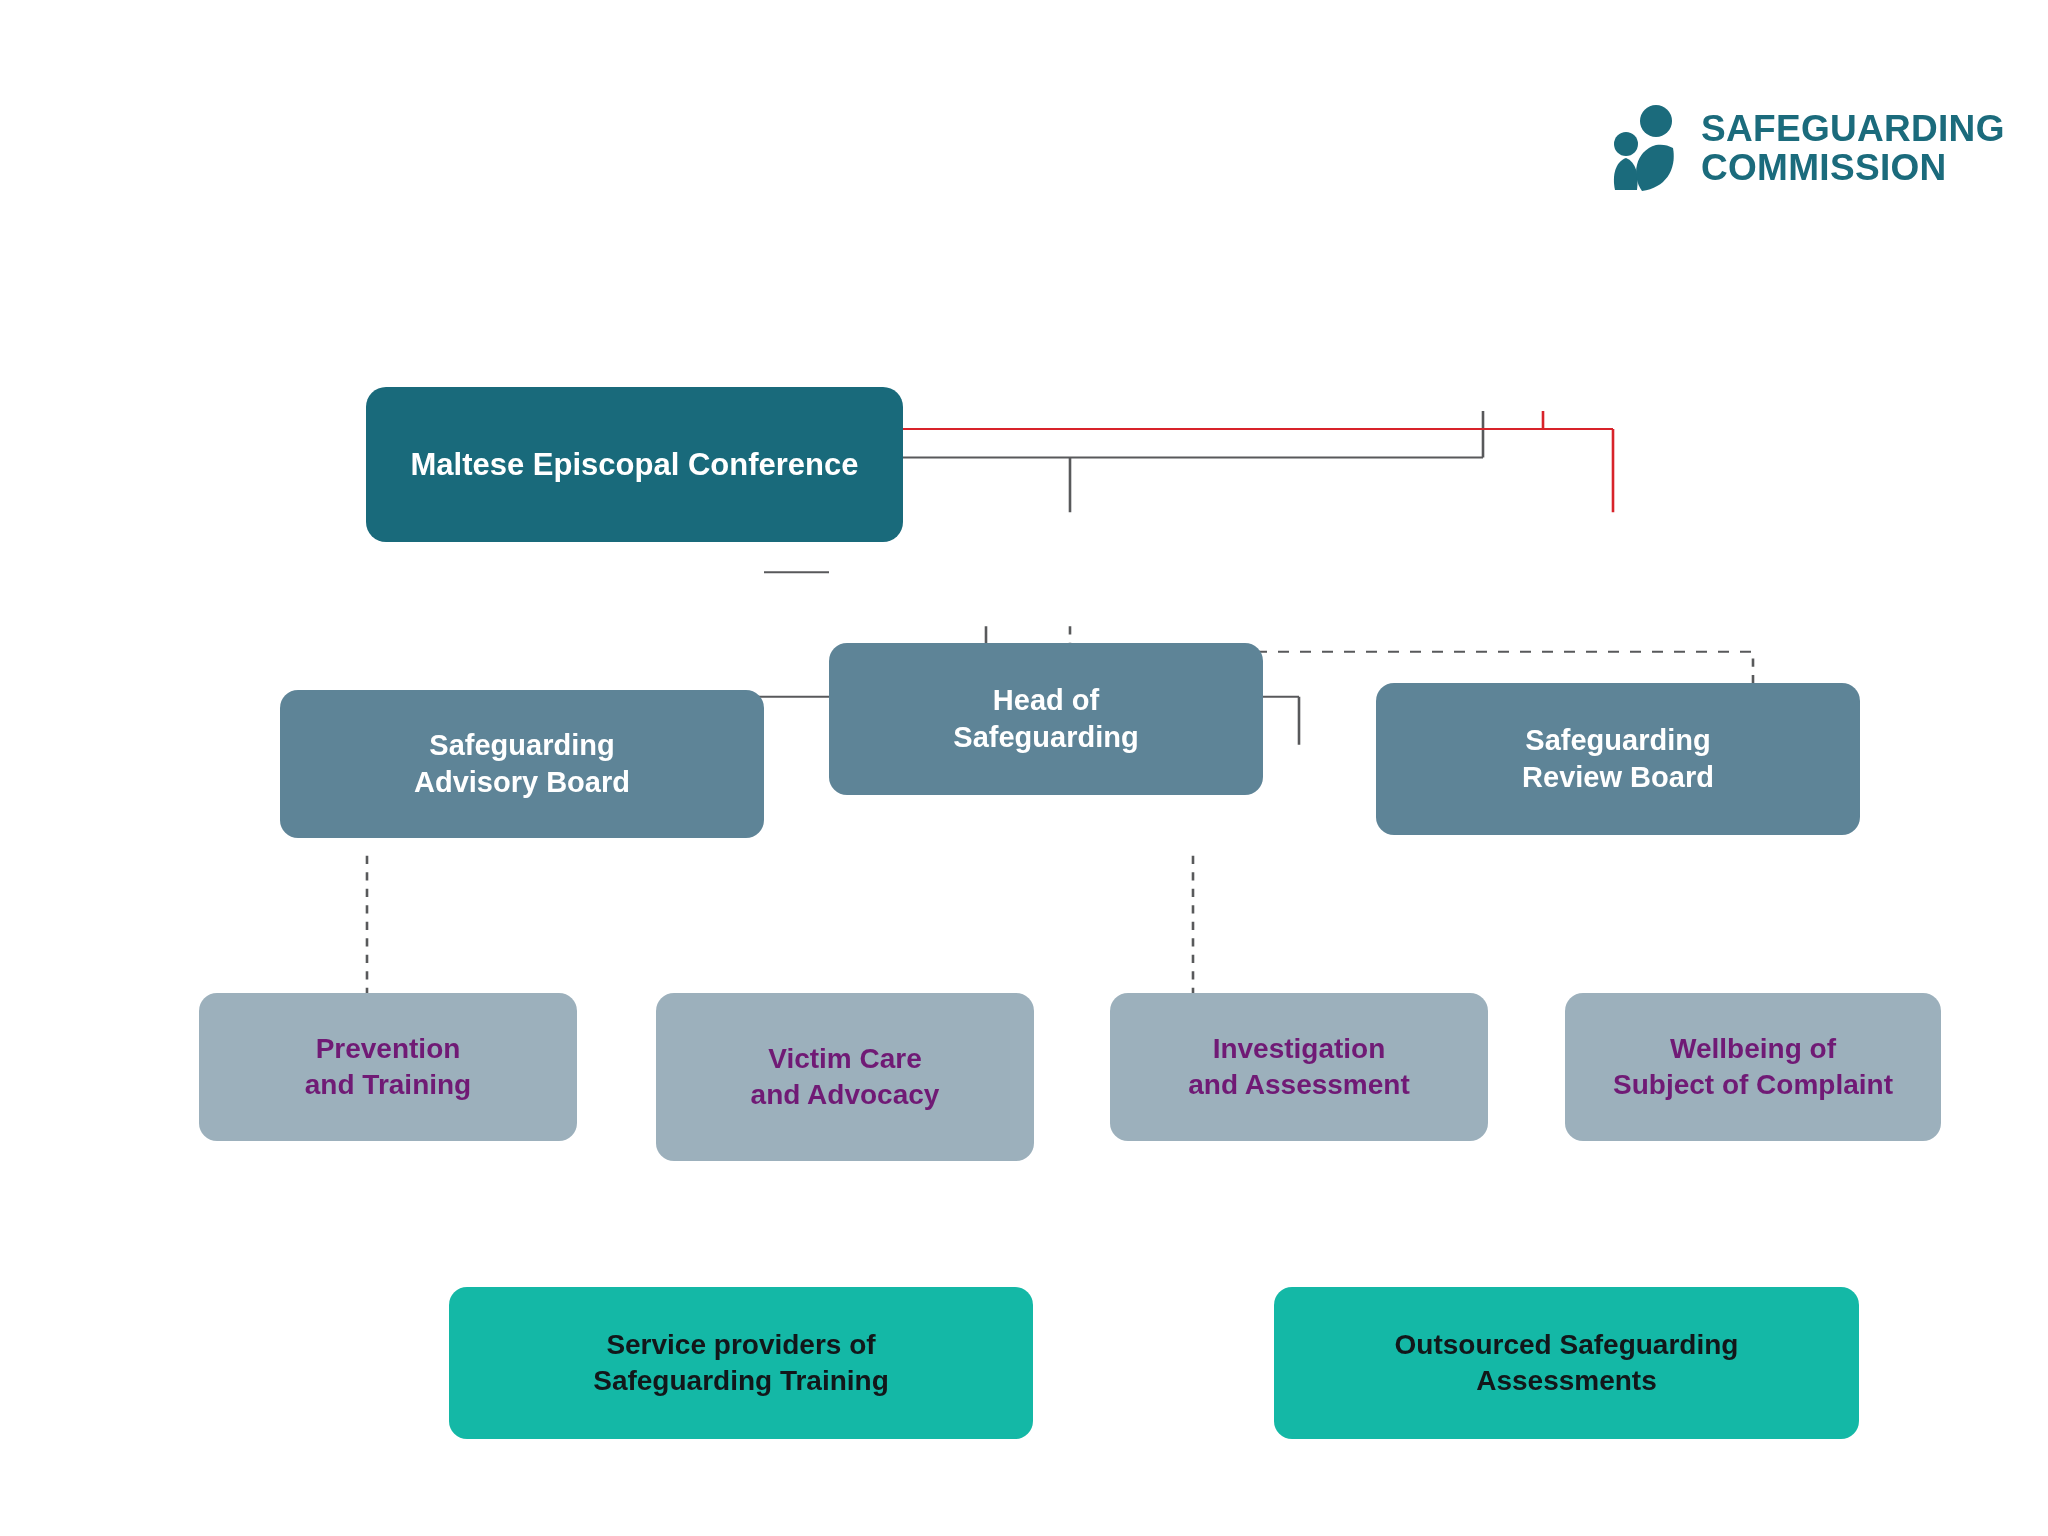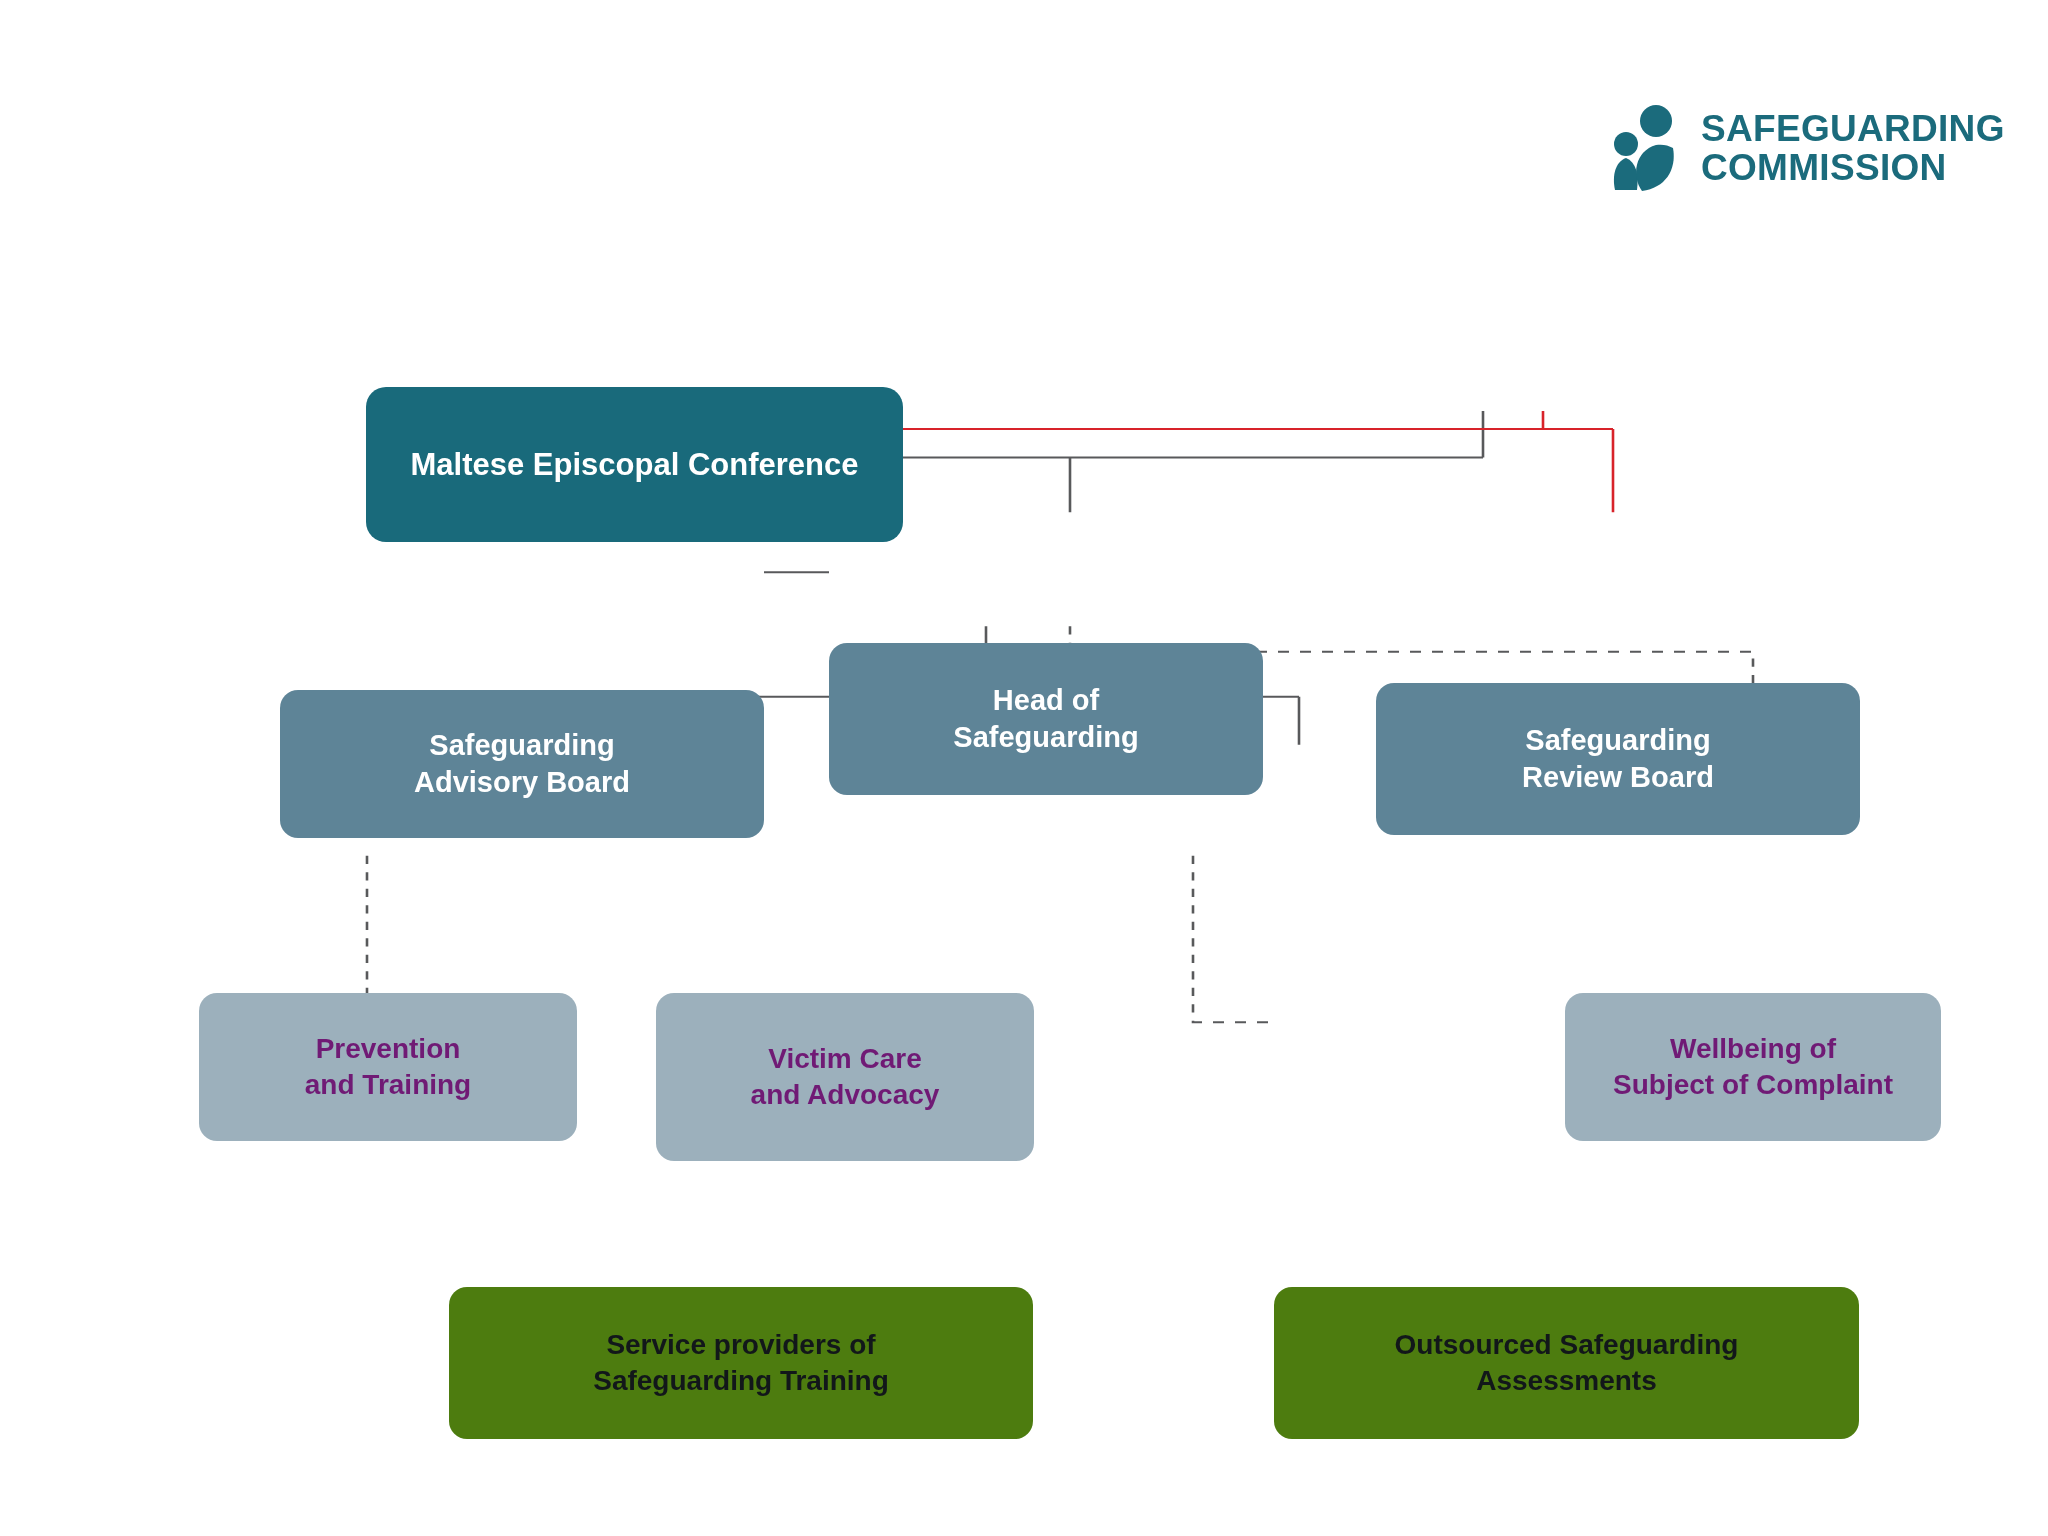--- a/index.html
+++ b/index.html
@@ -92,21 +92,21 @@
   }
   .lvl-3 {
     background: #9CB0BC;
     color: #701a75;
   }
   .lvl-3 .label {
     font-size: 28px;
     font-weight: bold;
   }
   .lvl-4 {
-    background: #4d7c0f;
+    background: #14b8a6;
     color: #12171A;
     text-align: center;
   }
   .lvl-4 .label {
     font-size: 28px;
     font-weight: bold;
   }
 </style>
 </head>
 <body>
@@ -184,20 +184,24 @@
   <div class="node lvl-3" style="left:168px; top:993px; width:378px; height:148px;">
     <span class="label">Prevention
 and Training</span>
   </div>
 
   <div class="node lvl-3" style="left:625px; top:993px; width:378px; height:168px;">
     <span class="label">Victim Care
 and Advocacy</span>
   </div>
 
+  <div class="node lvl-3" style="left:1079px; top:993px; width:378px; height:148px;">
+    <span class="label">Investigation
+and Assessment</span>
+  </div>
 
   <div class="node lvl-3" style="left:1534px; top:993px; width:376px; height:148px;">
     <span class="label">Wellbeing of
 Subject of Complaint</span>
   </div>
 
   <div class="node lvl-4" style="left:418px; top:1287px; width:584px; height:152px;">
     <span class="label">Service providers of
 Safeguarding Training</span>
   </div>

